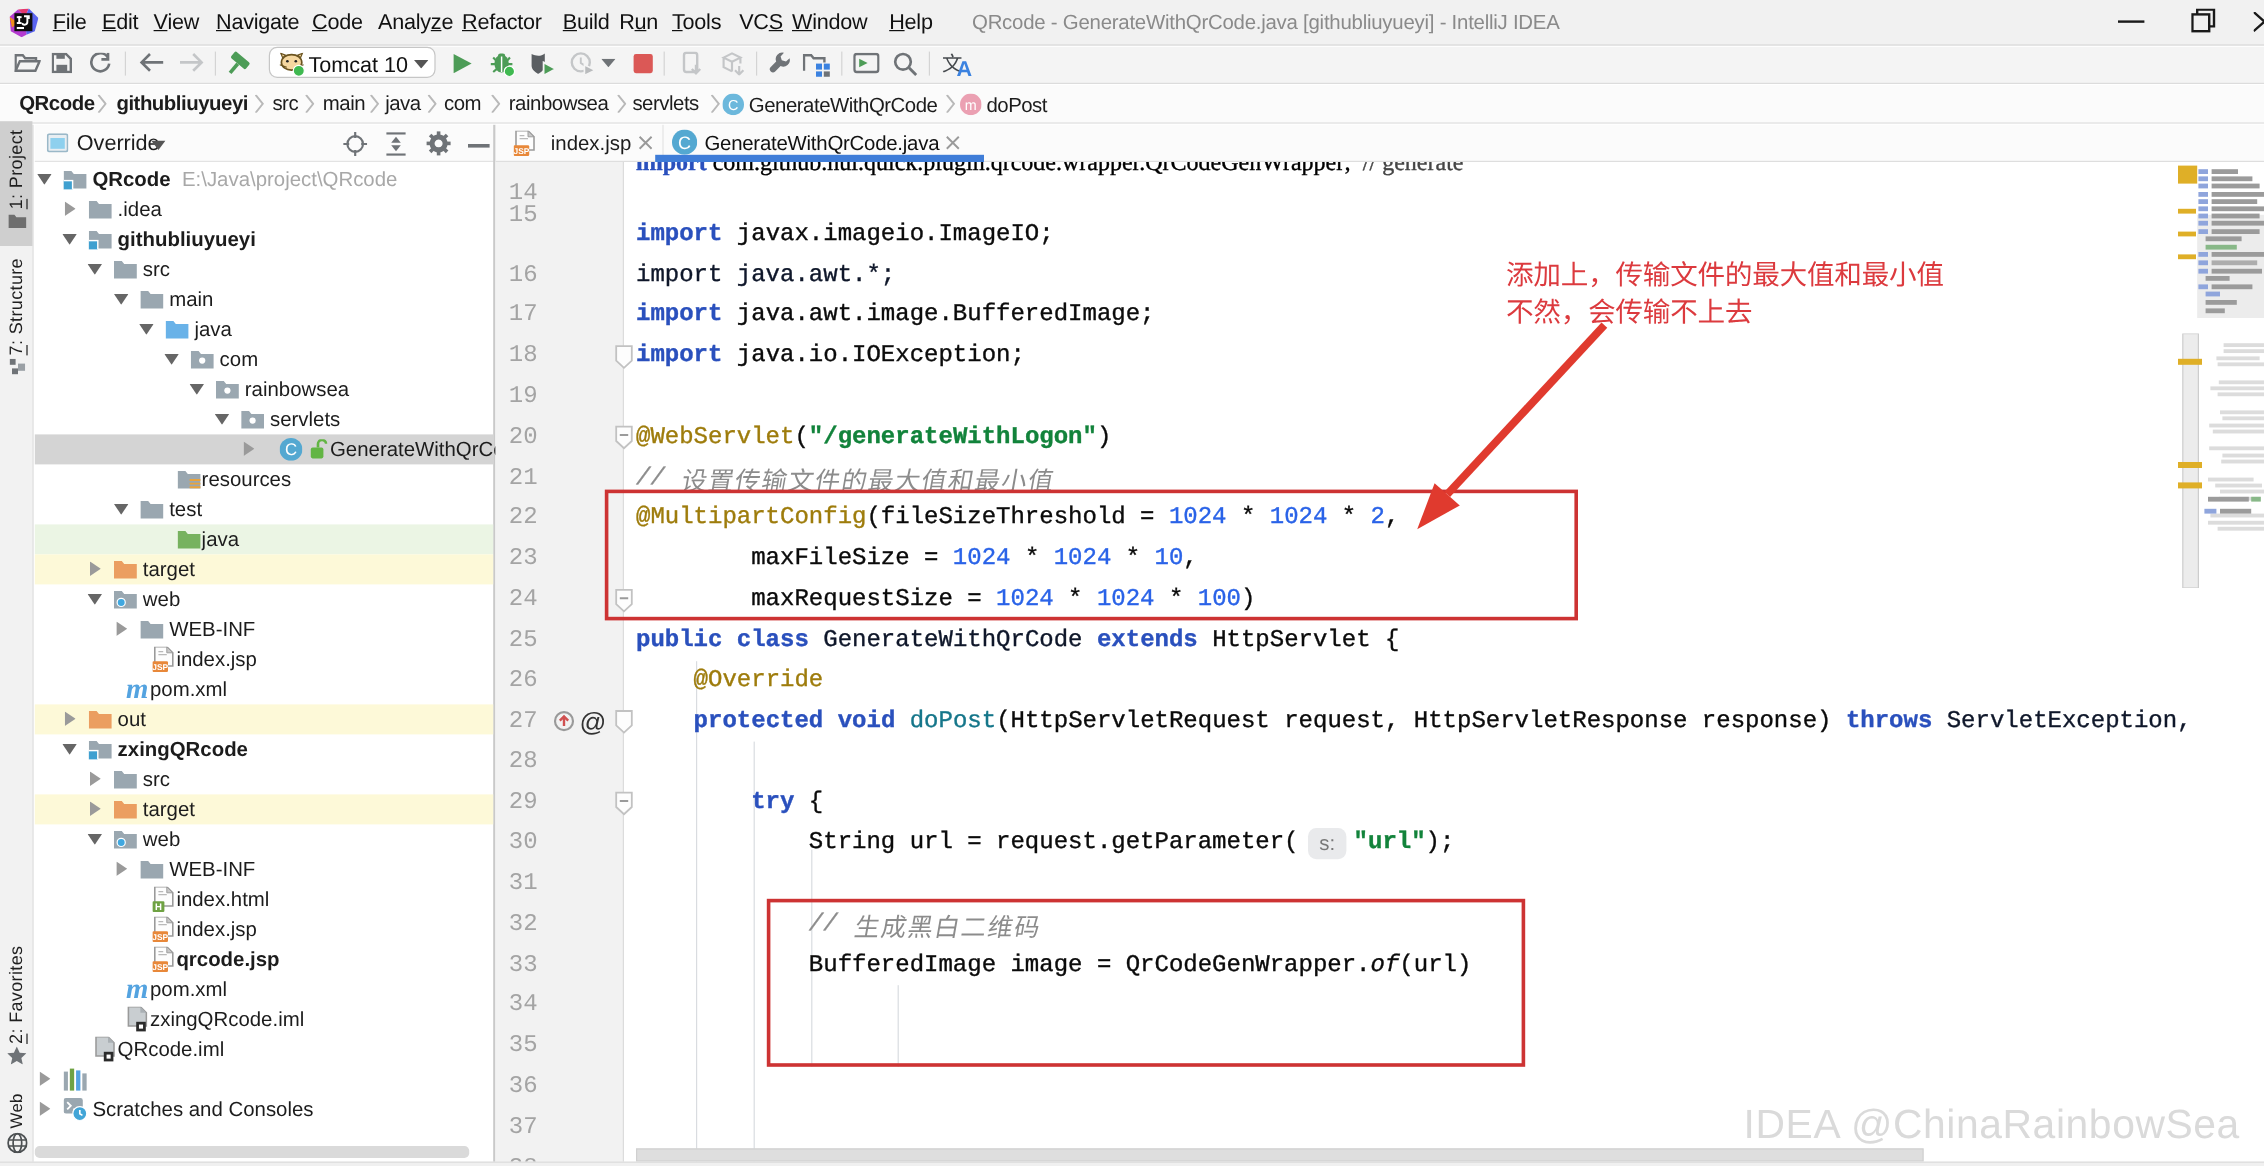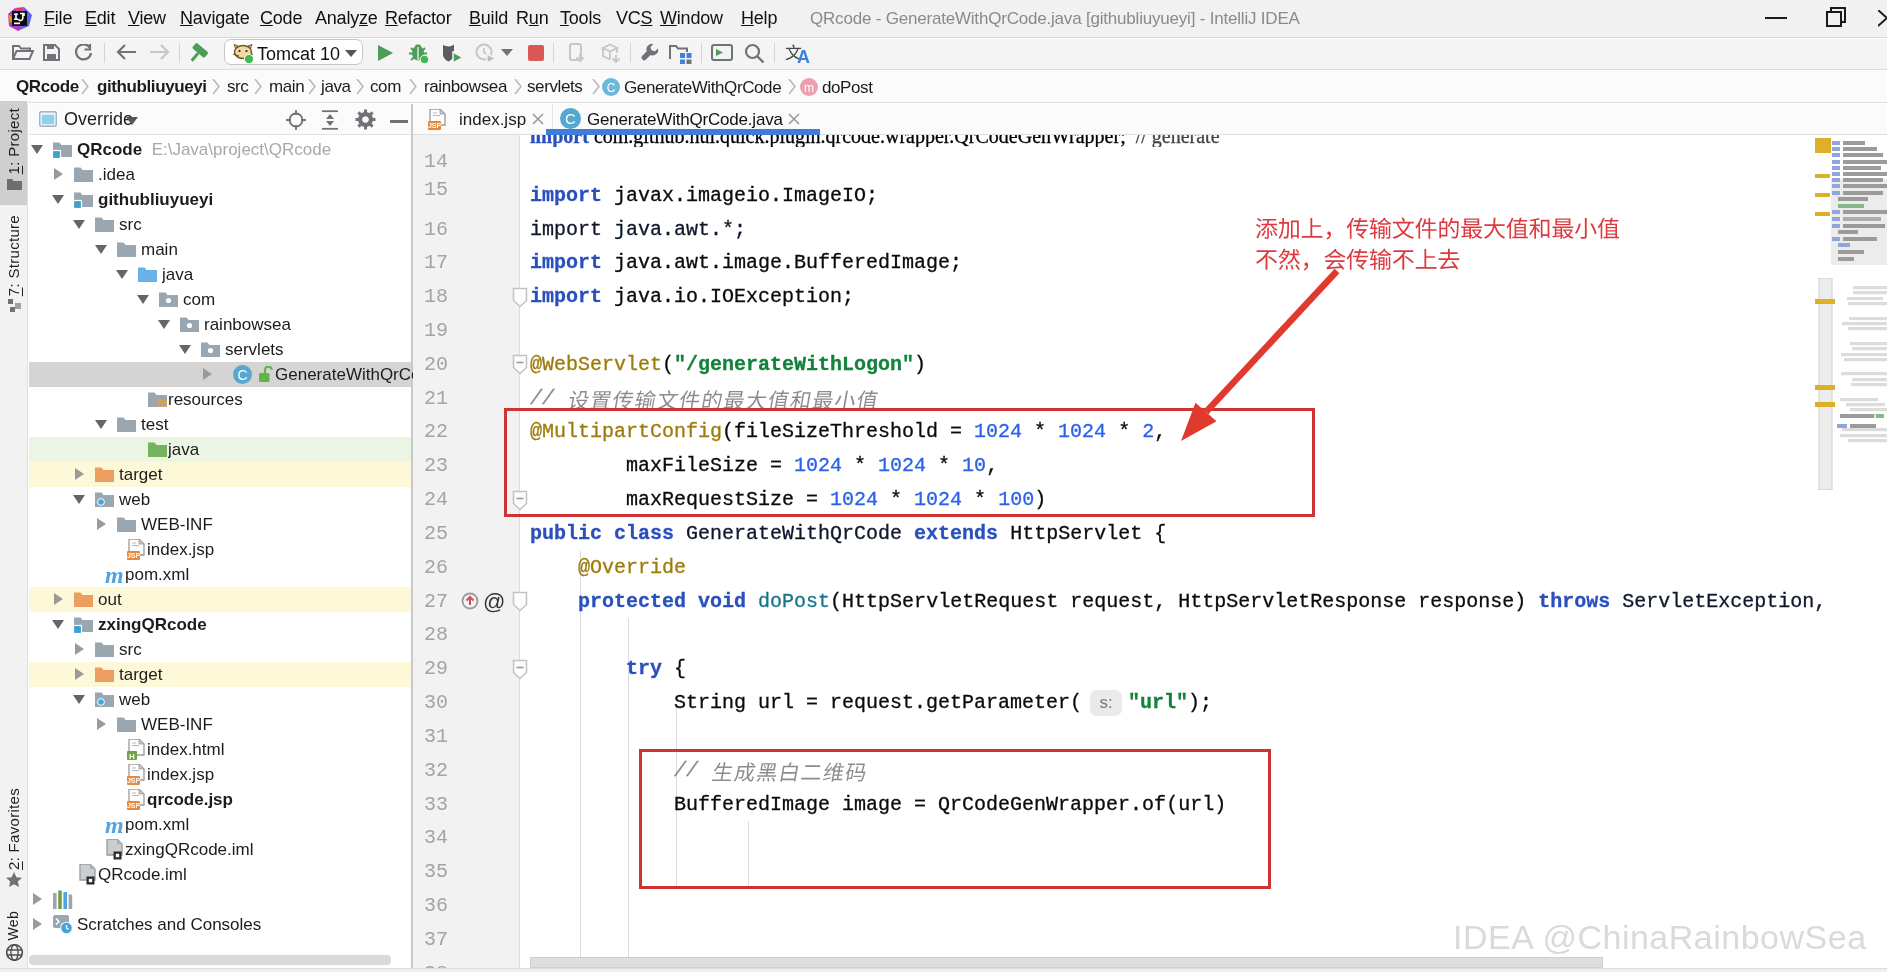--- a/index.html
+++ b/index.html
@@ -558,21 +558,21 @@
       <text x="10.5" y="16" text-anchor="middle" font-size="15" fill="#fff" font-family="Liberation Sans">C</text>
     </svg>
 <div class="abs" style="left:587px;top:110px;font-size:17px;color:#111;letter-spacing:-0.2px">GenerateWithQrCode.java</div>
 <svg class="abs" style="left:788px;top:113px" width="12" height="12">
       <path d="M1,1 L11,11 M11,1 L1,11" stroke="#9a9a9a" stroke-width="1.6"></path>
     </svg>
 <div class="abs" style="left:546px;top:129px;width:274px;height:6px;background:#3f7dd8"></div>
 <div class="abs" style="left:413px;top:135px;width:1474px;height:837px;background:#fff"></div>
 <div class="abs" style="left:413px;top:135px;width:107px;height:837px;background:#f2f2f2;border-right:1px solid #dcdcdc"></div>
 <div class="ln" style="left:390px;top:144.8px">14</div>
-<div class="ln" style="left:390px;top:173px">15</div>
+<div class="ln" style="left:390px;top:163px">15</div>
 <div class="ln" style="left:390px;top:212.5px">16</div>
 <div class="ln" style="left:390px;top:246.3px">17</div>
 <div class="ln" style="left:390px;top:280.1px">18</div>
 <div class="ln" style="left:390px;top:313.9px">19</div>
 <div class="ln" style="left:390px;top:347.8px">20</div>
 <div class="ln" style="left:390px;top:381.6px">21</div>
 <div class="ln" style="left:390px;top:415.4px">22</div>
 <div class="ln" style="left:390px;top:449.3px">23</div>
 <div class="ln" style="left:390px;top:483.1px">24</div>
 <div class="ln" style="left:390px;top:516.9px">25</div>
@@ -659,21 +659,21 @@
         <use href="#u751F" x="0"></use>
         <use href="#u6210" x="1057"></use>
         <use href="#u9ED1" x="2114"></use>
         <use href="#u767D" x="3171"></use>
         <use href="#u4E8C" x="4229"></use>
         <use href="#u7EF4" x="5286"></use>
         <use href="#u7801" x="6343"></use>
       </g>
     </svg>
 <div class="cl" style="left:530px;top:787.6px">            BufferedImage image = QrCodeGenWrapper.<span class="pi">of</span>(url)</div>
-<style>.pi{}</style>
+<style>.pi{font-style:italic}</style>
 <div class="abs" style="left:530px;top:957px;width:1073px;height:11px;background:#dedede;border:1px solid #d0d0d0"></div>
 <div class="abs" style="left:0px;top:968px;width:1887px;height:4px;background:#f0f0f0;border-top:1px solid #dcdcdc"></div>
 <svg class="abs" style="left:1790px;top:136px" width="97" height="132">
       <rect x="25" y="2" width="16" height="15" fill="#dfaf27"></rect>
       <rect x="25" y="38" width="15" height="4" fill="#dfaf27"></rect>
       <rect x="25" y="57" width="15" height="4" fill="#dfaf27"></rect>
       <rect x="25" y="76" width="15" height="4" fill="#dfaf27"></rect>
       <rect x="41" y="43" width="56" height="86" fill="#ececec"></rect>
       <rect x="42" y="5" width="8" height="4" fill="#8fa5dc"></rect>
       <rect x="53" y="5" width="22" height="4" fill="#9b9b9b"></rect>

